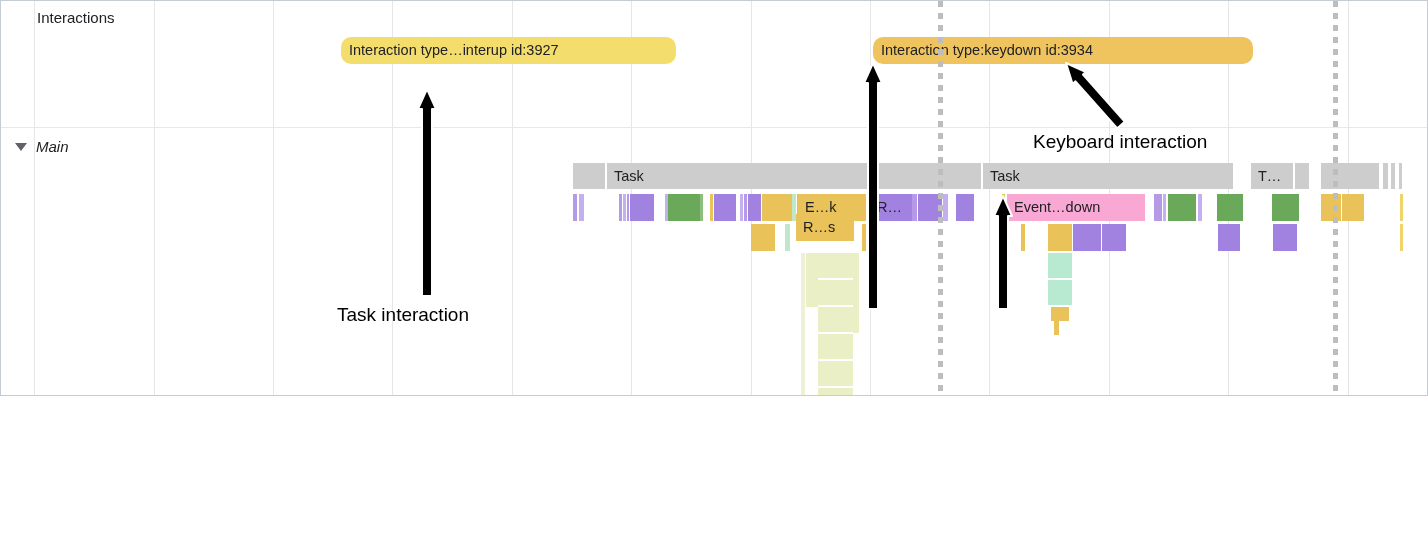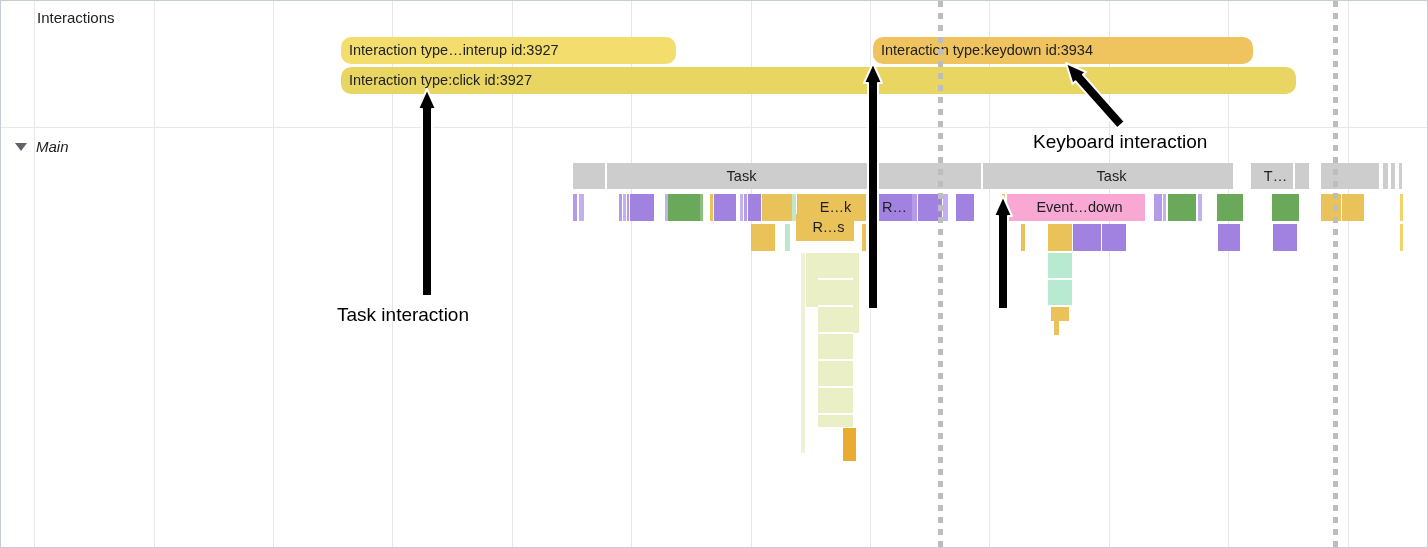--- a/index.html
+++ b/index.html
@@ -1,37 +1,37 @@
 <!DOCTYPE html>
 <html><head>
 <meta charset="utf-8">
 <style>
   html,body{margin:0;padding:0;background:#ffffff;}
   body{font-family:"Liberation Sans",sans-serif;}
-  #stage{position:relative;width:1428px;height:548px;overflow:hidden;background:#fff;
+  #stage{position:relative;width:1428px;height:396px;overflow:hidden;background:#fff;
          box-sizing:border-box;border:1px solid #c6ccd4;}
   .layer{position:absolute;left:0;top:0;width:1428px;height:548px;}
   
   .vgrid{position:absolute;top:0;width:1px;height:548px;background:#e6e6e6;}
   .hsep{position:absolute;left:0;width:1428px;height:1px;background:#e8e8e8;}
   
   .track-title{position:absolute;color:#202124;font-size:15px;line-height:18px;
                font-family:"Liberation Sans",sans-serif;white-space:nowrap;}
   .tri{position:absolute;width:0;height:0;border-left:6px solid transparent;
        border-right:6px solid transparent;border-top:8px solid #5f6368;}
   
   .ibar{position:absolute;height:27px;border-radius:10px;overflow:hidden;
         font-size:14.5px;line-height:27px;color:#202124;white-space:nowrap;
         font-family:"Liberation Sans",sans-serif;}
   .ibar span{padding-left:8px;display:inline-block;}
   
   .fb{position:absolute;box-sizing:border-box;}
   .fb.lbl{font-size:14.5px;line-height:100%;color:#202124;overflow:hidden;
           white-space:nowrap;font-family:"Liberation Sans",sans-serif;
-          display:flex;align-items:center;justify-content:center;}
+          display:flex;align-items:center;}
   .fb.lbl i{font-style:normal;padding-left:7px;}
   
   .dashm{position:absolute;top:0;width:5px;height:548px;
          background-image:repeating-linear-gradient(to bottom,#bdbdbd 0 6px,transparent 6px 12px);}
   
   .anno{position:absolute;color:#000;font-size:19px;line-height:27px;
         font-family:"Liberation Sans",sans-serif;white-space:pre;}
 </style>
 </head>
 <body>
@@ -54,21 +54,20 @@
       <div class="hsep" style="top:126px;background:#e8e8e8;"></div>
     </div>
 
   <div class="track-title" style="left:36px;top:8px;">Interactions</div>
 
   <div class="tri" style="left:14px;top:142px;"></div>
   <div class="track-title" style="left:35px;top:137px;font-style:italic;">Main</div>
 
   <div class="layer" id="interactions-layer">
       <div class="ibar" style="left:340px;top:36px;width:335px;height:27px;background:#f3dd6d;"><span>Interaction type…interup id:3927</span></div>
-      <div class="ibar" style="left:340px;top:66px;width:955px;height:27px;background:#e8d562;"><span>Interaction type:click id:3927</span></div>
       <div class="ibar" style="left:872px;top:36px;width:380px;height:27px;background:#efc45f;"><span>Interaction type:keydown id:3934</span></div>
     </div>
 
   <div class="layer" id="main-layer">
       <div class="fb lbl" style="left:572px;top:162px;width:32px;height:26px;background:#cdcdcd;"></div>
       <div class="fb lbl" style="left:606px;top:162px;width:262px;height:26px;background:#cdcdcd;">
         <i>Task</i>
       </div>
       <div class="fb lbl" style="left:870px;top:162px;width:110px;height:26px;background:#cdcdcd;"></div>
       <div class="fb lbl" style="left:982px;top:162px;width:250px;height:26px;background:#cdcdcd;">

